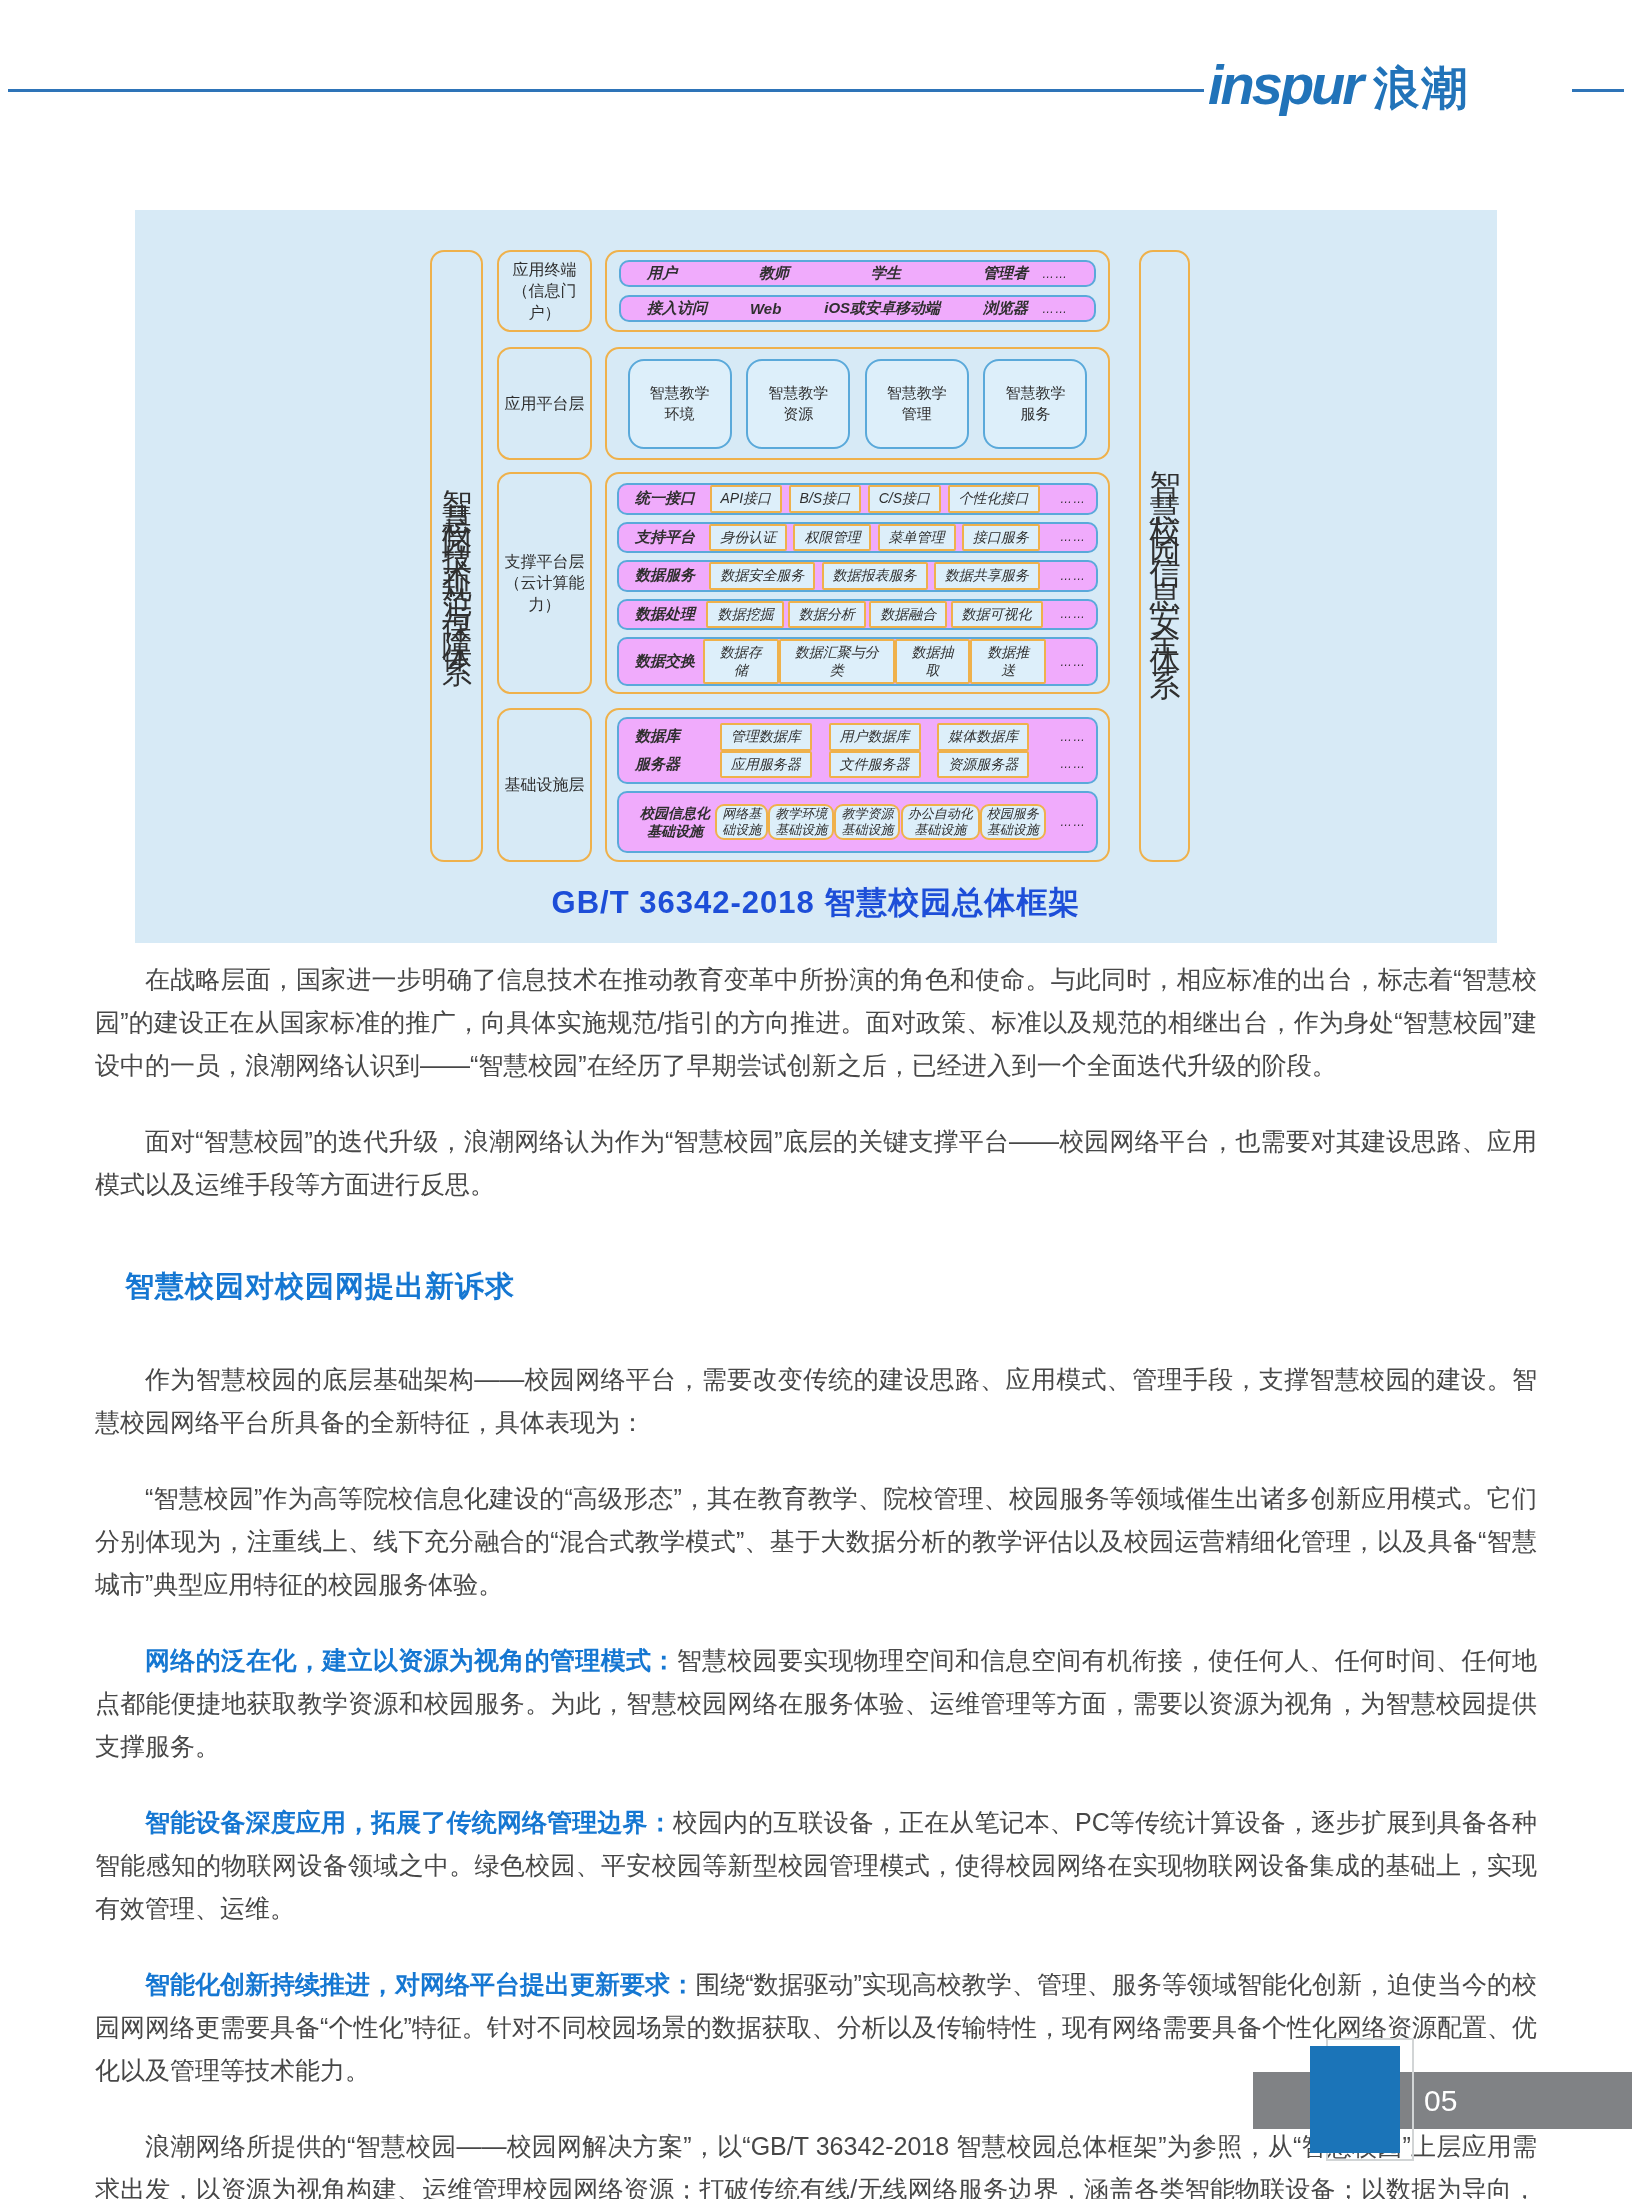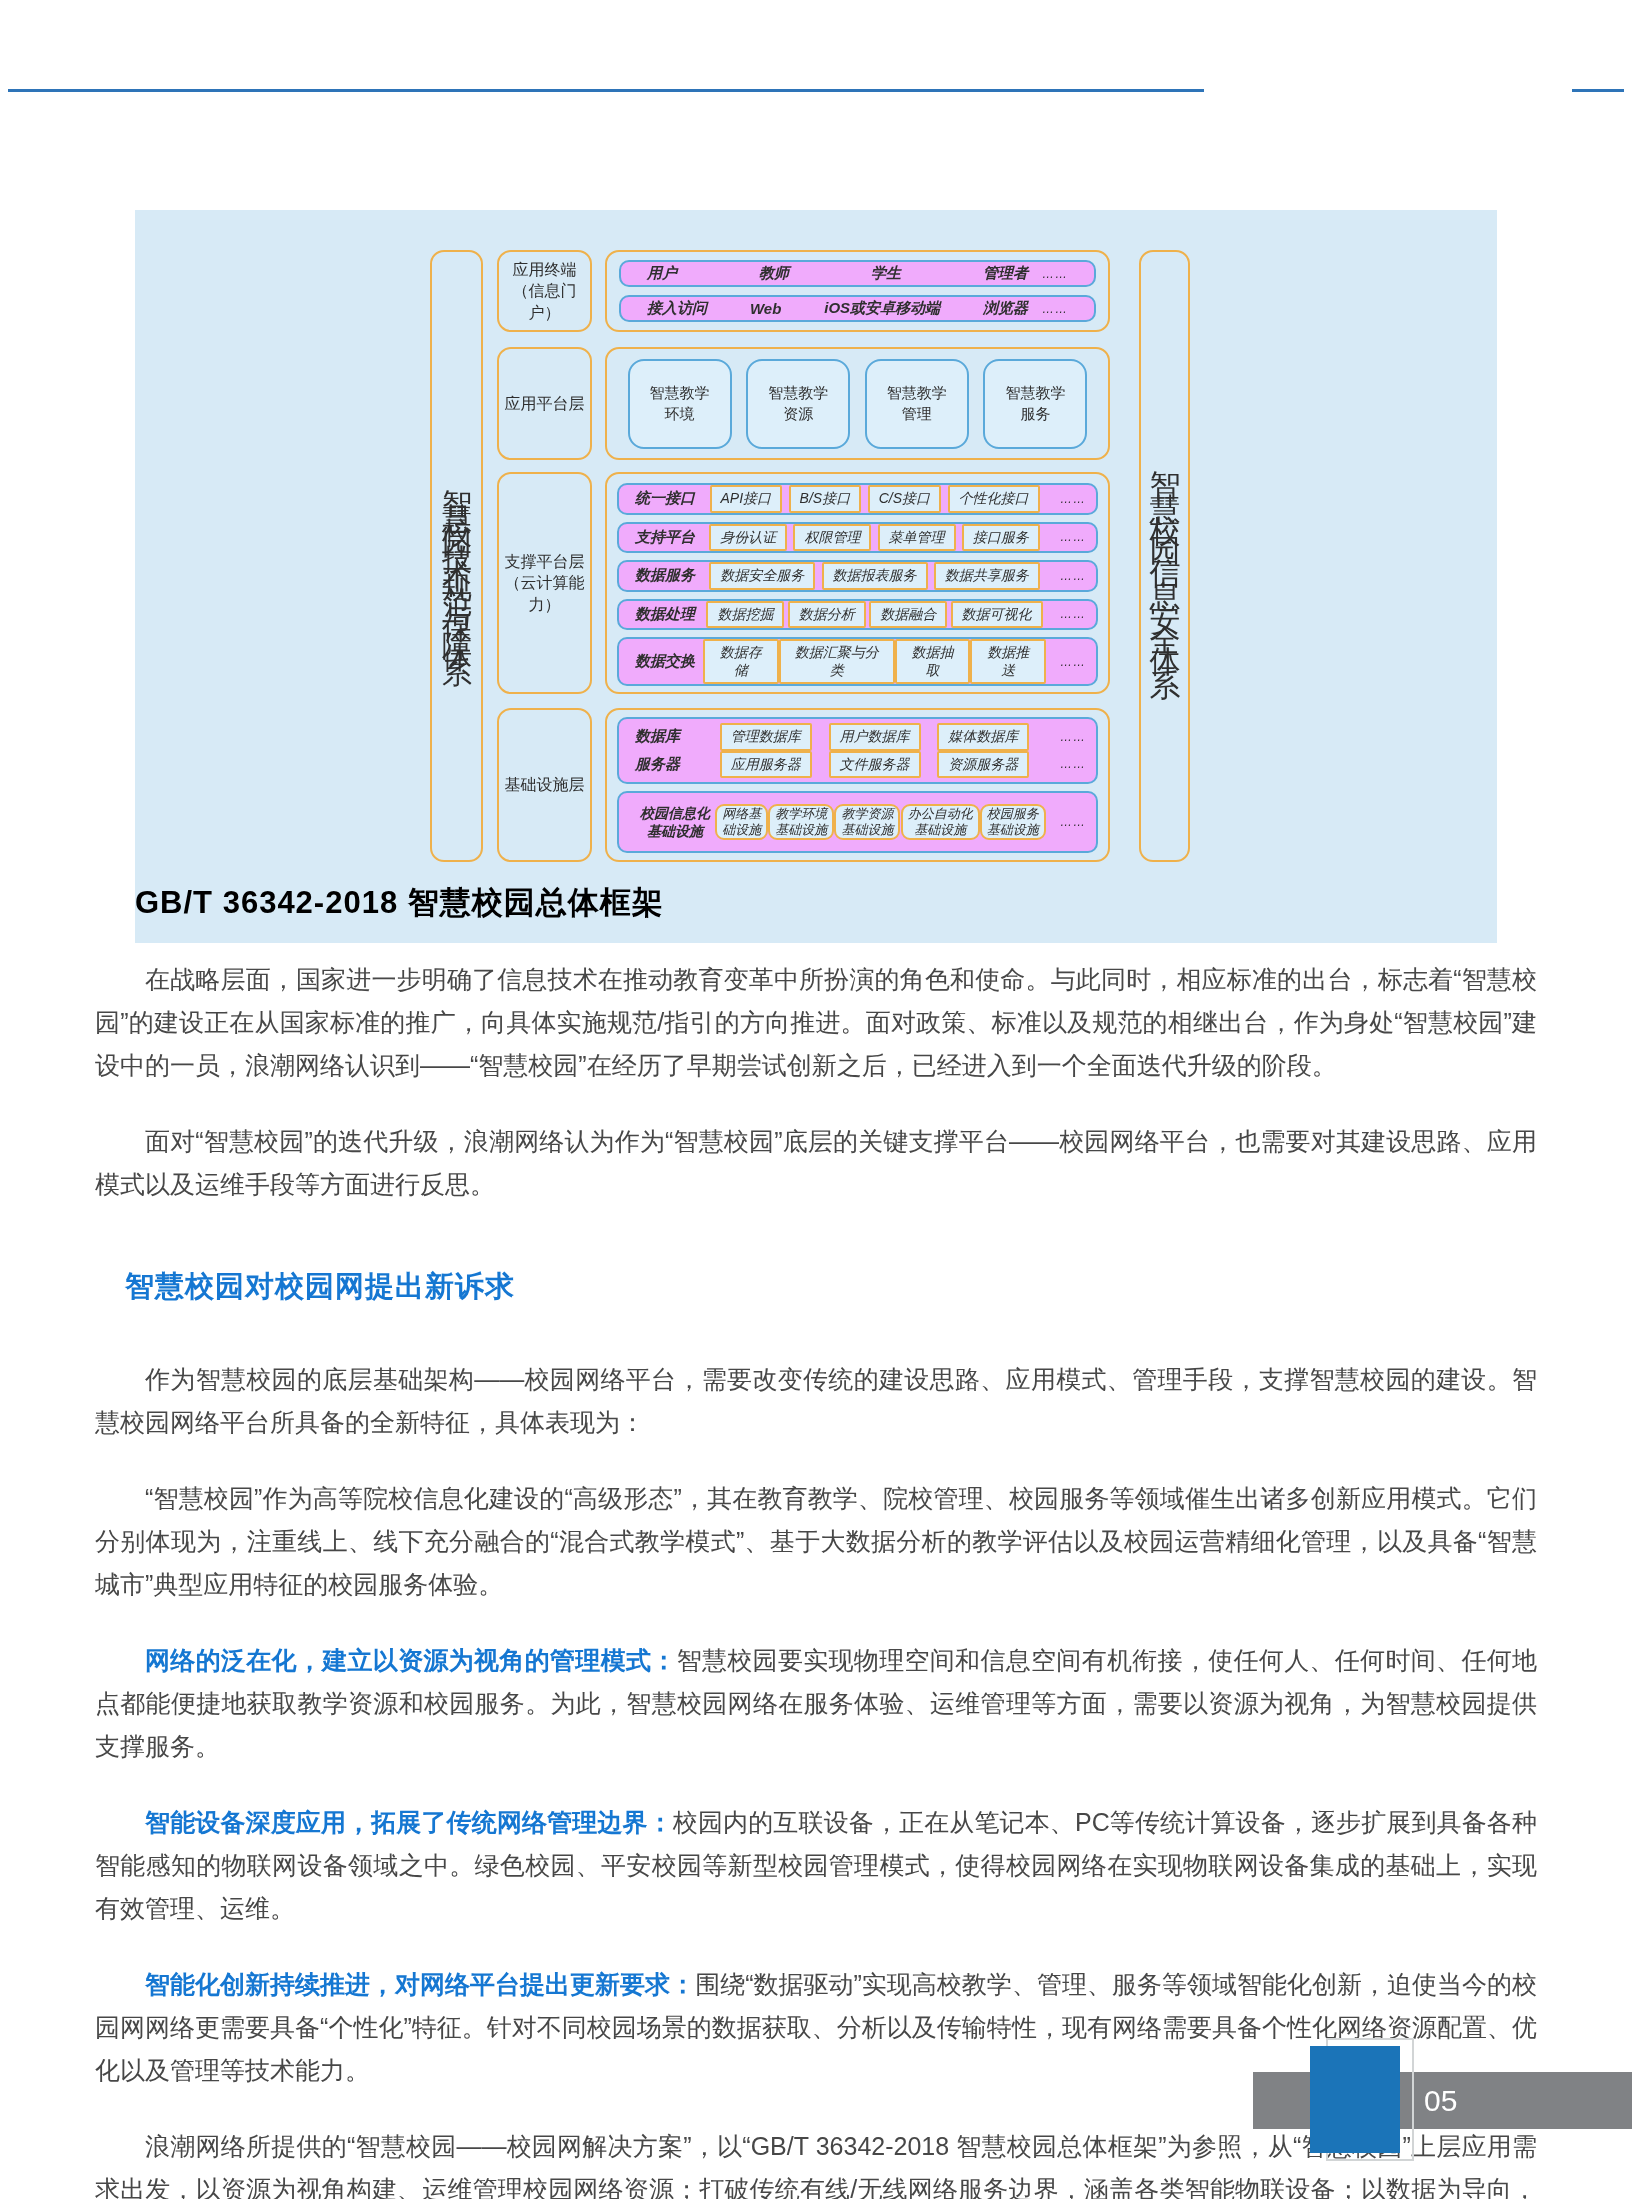--- a/index.html
+++ b/index.html
@@ -56,42 +56,46 @@
         font-size:14px;padding:3px 9px;text-align:center;line-height:1.25;}
 
   
   .cbox.lay4{padding:7px 10px;gap:7px;}
   .ibox{flex:1;display:flex;flex-direction:column;justify-content:space-evenly;padding:4px 10px 4px 16px;}
   .irow{display:flex;align-items:center;}
   .bbox{flex:1.18;display:flex;align-items:center;padding:0 10px 0 16px;}
   .blabel{font-size:14px;font-weight:600;color:#2f2f2f;min-width:80px;text-align:center;line-height:1.3;}
   .chip.big{font-size:13px;padding:0 5px;border-radius:9px;}
 
-  .caption{position:absolute;left:0;top:672px;width:100%;text-align:left;
-           font-size:31px;font-weight:700;color:#000000;letter-spacing:1px;}
+  .caption{position:absolute;left:0;top:672px;width:100%;text-align:center;
+           font-size:31px;font-weight:700;color:#1d4ed8;letter-spacing:1px;}
 
   
   .bodytext{position:absolute;left:95px;top:958px;width:1442px;font-size:25px;line-height:1.72;
             color:#474747;text-align:justify;}
   .bodytext p{margin:0 0 33px 0;text-indent:2em;}
   .lead{color:#1577d2;font-weight:700;}
   .h2{color:#1577d2;font-size:29px;font-weight:700;margin:56px 0 46px 30px;letter-spacing:1px;}
 
   
   .fbar{position:absolute;left:1253px;top:2072px;width:379px;height:57px;background:#808285;}
   .foutline{position:absolute;left:1326px;top:2038px;width:88px;height:123px;border:2px solid #d2d5d6;box-sizing:border-box;}
   .fblue{position:absolute;left:1310px;top:2046px;width:90px;height:107px;background:#1b74b8;}
   .fnum{position:absolute;left:1424px;top:2072px;height:61px;line-height:57px;color:#ffffff;font-size:30px;}
 </style>
 </head>
 <body>
 
 <div class="page">
 
   <div class="rule rule-left"></div>
+  <div class="logo">
+    <span class="en">inspur</span>
+    <span class="cn">浪潮</span>
+  </div>
   <div class="rule rule-right"></div>
 
   <div class="panel">
 
     <div class="obox vbar vbar-left">
       <span>智慧校园技术规范与保障体系</span>
     </div>
     <div class="obox vbar vbar-right">
       <span>智慧校园信息安全体系</span>
     </div>

